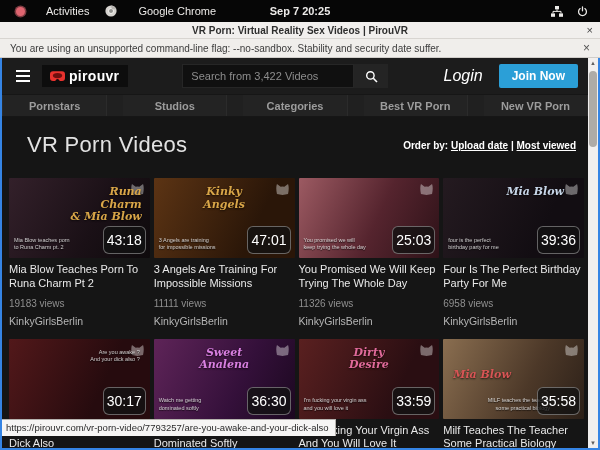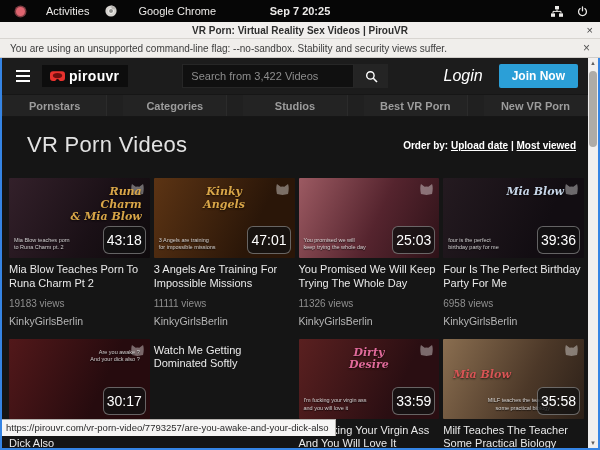--- a/index.html
+++ b/index.html
@@ -109,21 +109,21 @@
       </span>
     </div>
   </div>
 
   <div class="titlebar">
     <span>VR Porn: Virtual Reality Sex Videos | PirouVR</span>
     <span class="close">×</span>
   </div>
 
   <div class="infobar">
-    <span>You are using an unsupported command-line flag: --no-sandbox. Stability and security views suffer.</span>
+    <span>You are using an unsupported command-line flag: --no-sandbox. Stability and security date suffer.</span>
     <span class="close">×</span>
   </div>
 
   <div class="viewport">
     <div class="vp-inner">
 
       <div class="site-header">
         <div class="burger">
             <i></i>
             <i></i>
@@ -148,22 +148,22 @@
                 </svg>
             </span>
           </button>
         </div>
         <span class="login">Login</span>
         <span class="join-btn" style="background: rgb(43, 159, 215);">Join Now</span>
       </div>
 
       <div class="nav">
         <div class="nav-item">Pornstars</div>
+        <div class="nav-item">Studios</div>
         <div class="nav-item">Categories</div>
-        <div class="nav-item">Studios</div>
         <div class="nav-item">Best VR Porn</div>
         <div class="nav-item">New VR Porn</div>
       </div>
 
       <div class="head-row">
         <div class="page-title">VR Porn Videos</div>
         <div class="order-by">
           <span>Order by:</span>
           <a>Upload date</a><span> | </span><a>Most viewed</a>
         </div>
@@ -242,20 +242,30 @@
             <span class="cap" style="bottom:auto; top:10px; left:auto; right:10px; text-align:right;">Are you awake ?
 And your dick also ?</span>
             <span class="dur">30:17</span>
           </div>
           <div class="vtitle">Are You Awake And Your Dick Also</div>
 
           <div class="studio"></div>
         </div>
 
         <div class="card">
+          <div class="thumb" style="background: linear-gradient(115deg, rgb(94, 36, 88) 0%, rgb(52, 16, 58) 60%, rgb(28, 8, 32) 100%);">
+            <span class="wm"><svg width="15" height="12" viewBox="0 0 16 13">
+                  <path d="M2 12 Q.5 5 2 1 L6 4 Q8 3.4 10 4 L14 1 Q15.5 5 14 12 Q8 13.8 2 12 Z" fill="#fff"></path>
+                </svg></span>
+            <span class="model-name" style="color: rgb(216, 127, 224);">Sweet
+Analena</span>
+            <span class="cap">Watch me getting
+dominated softly</span>
+            <span class="dur">36:30</span>
+          </div>
           <div class="vtitle">Watch Me Getting Dominated Softly</div>
 
           <div class="studio"></div>
         </div>
 
         <div class="card">
           <div class="thumb" style="background: linear-gradient(115deg, rgb(90, 32, 32) 0%, rgb(42, 14, 18) 70%);">
             <span class="wm"><svg width="15" height="12" viewBox="0 0 16 13">
                   <path d="M2 12 Q.5 5 2 1 L6 4 Q8 3.4 10 4 L14 1 Q15.5 5 14 12 Q8 13.8 2 12 Z" fill="#fff"></path>
                 </svg></span>

